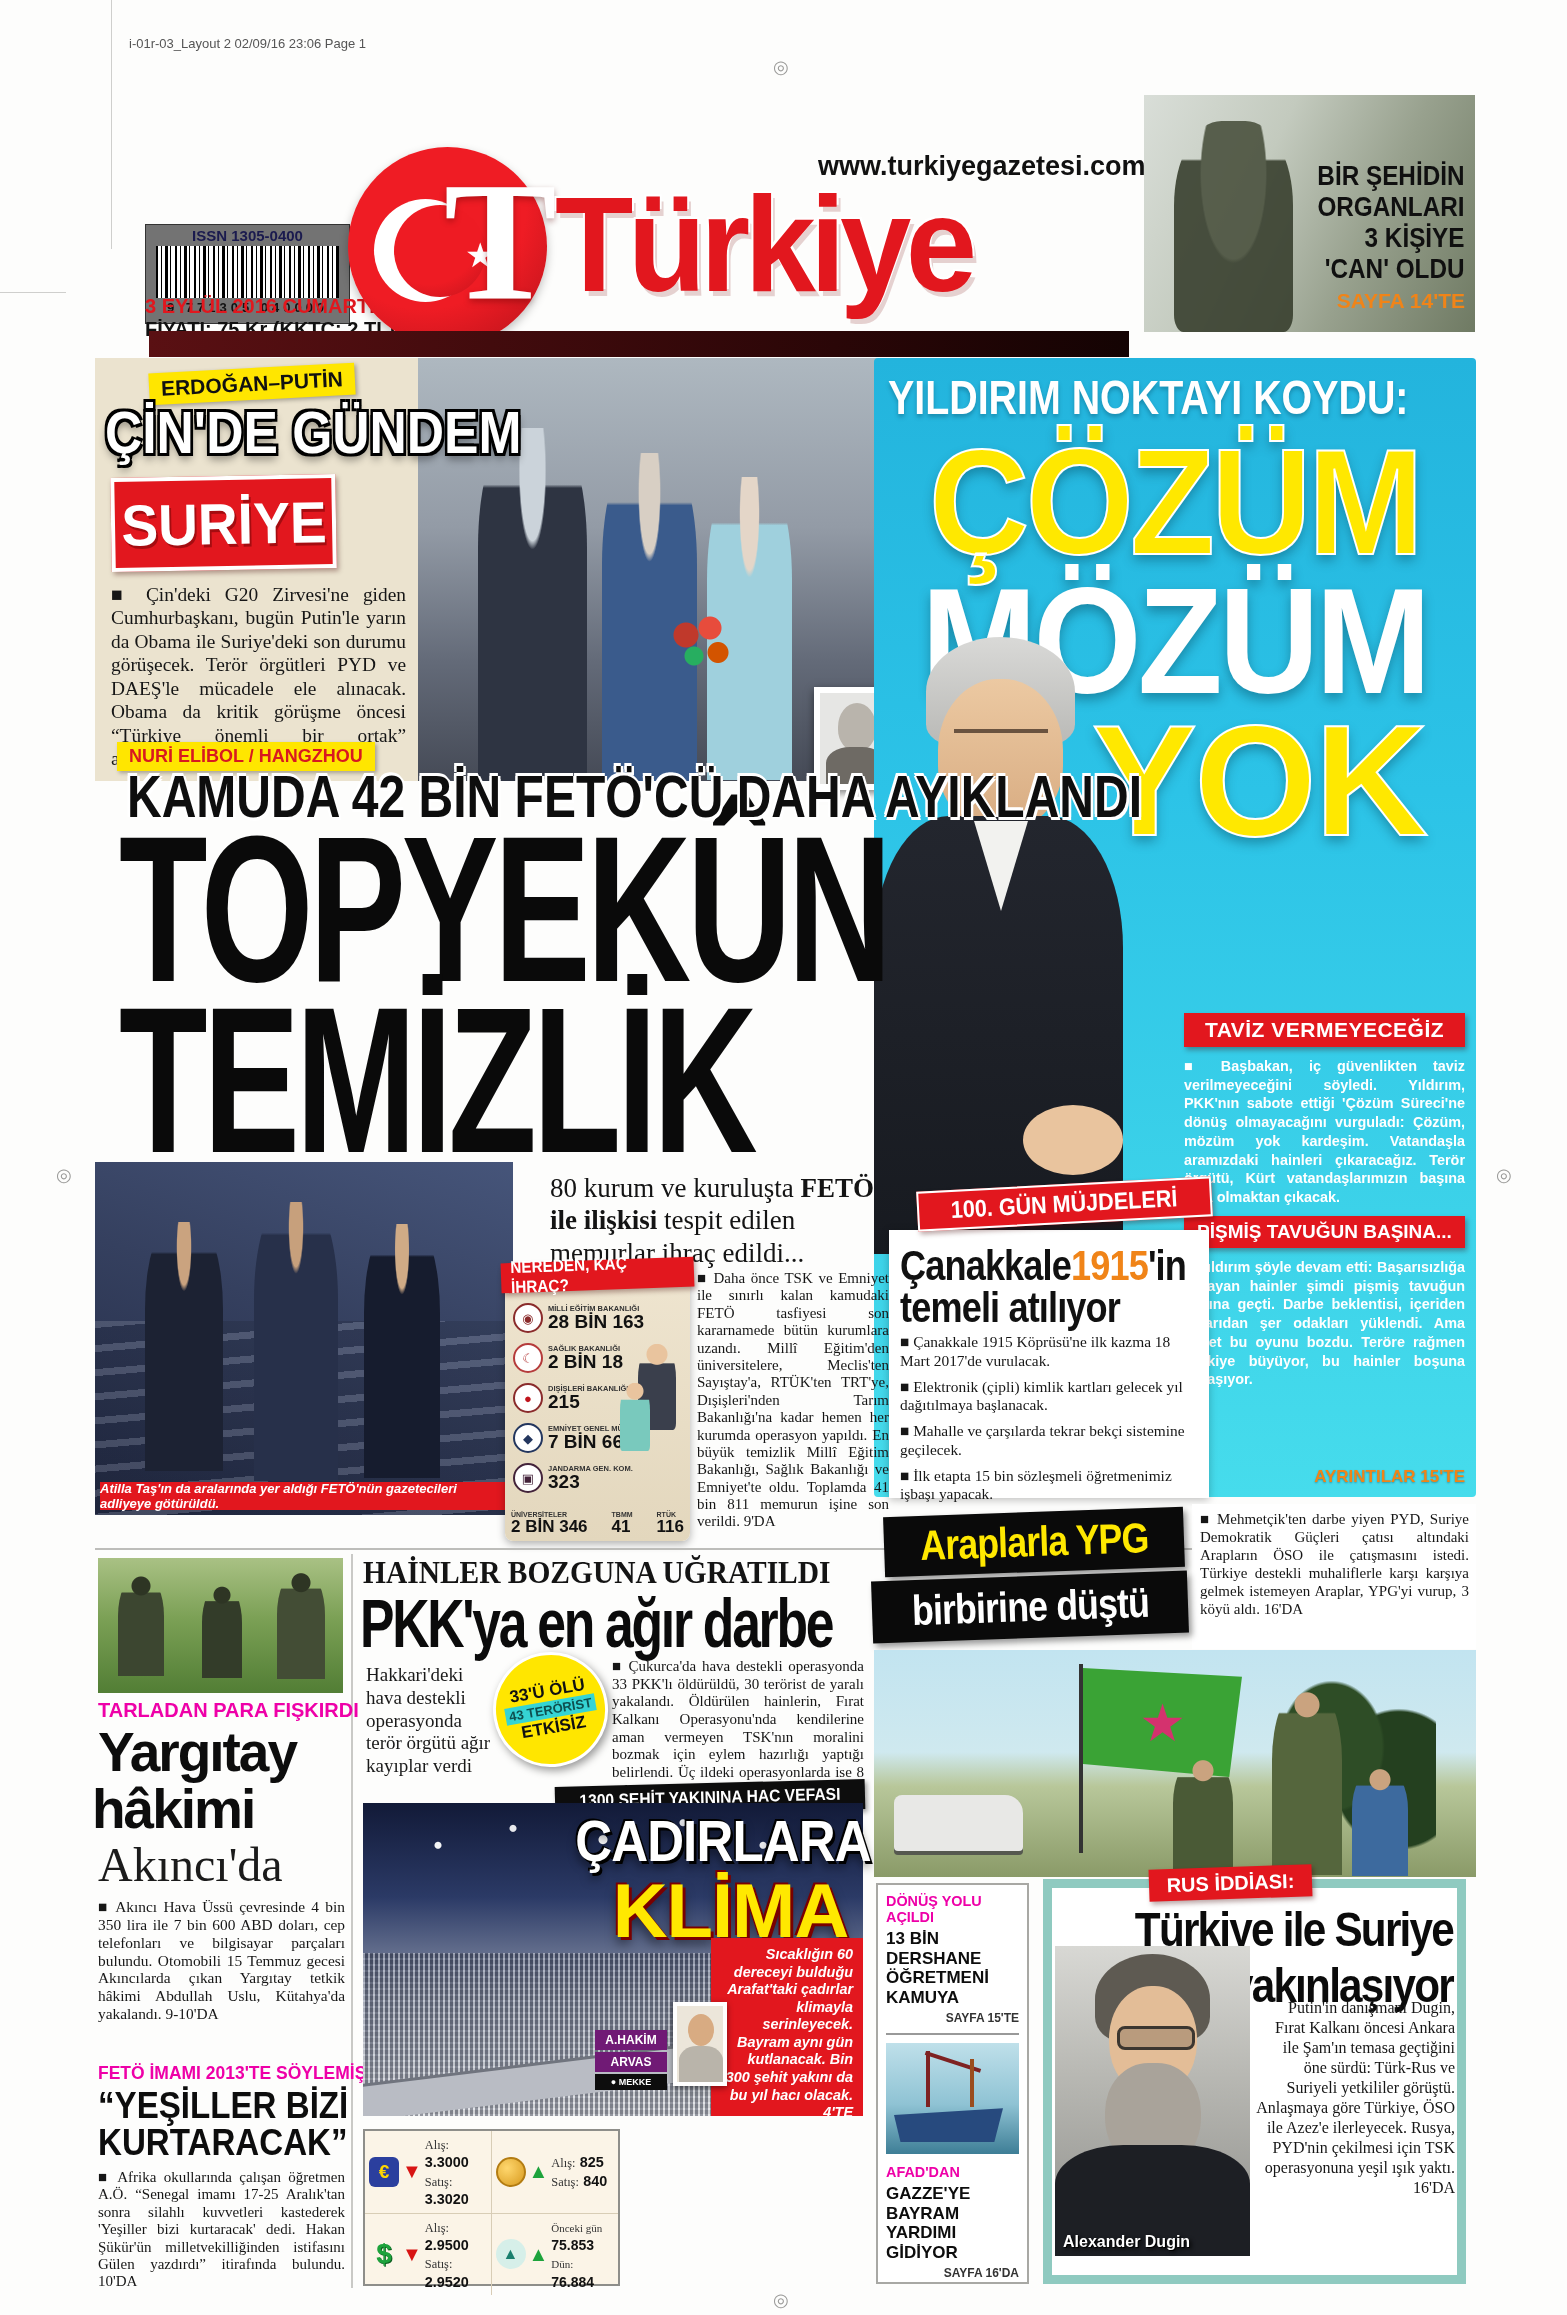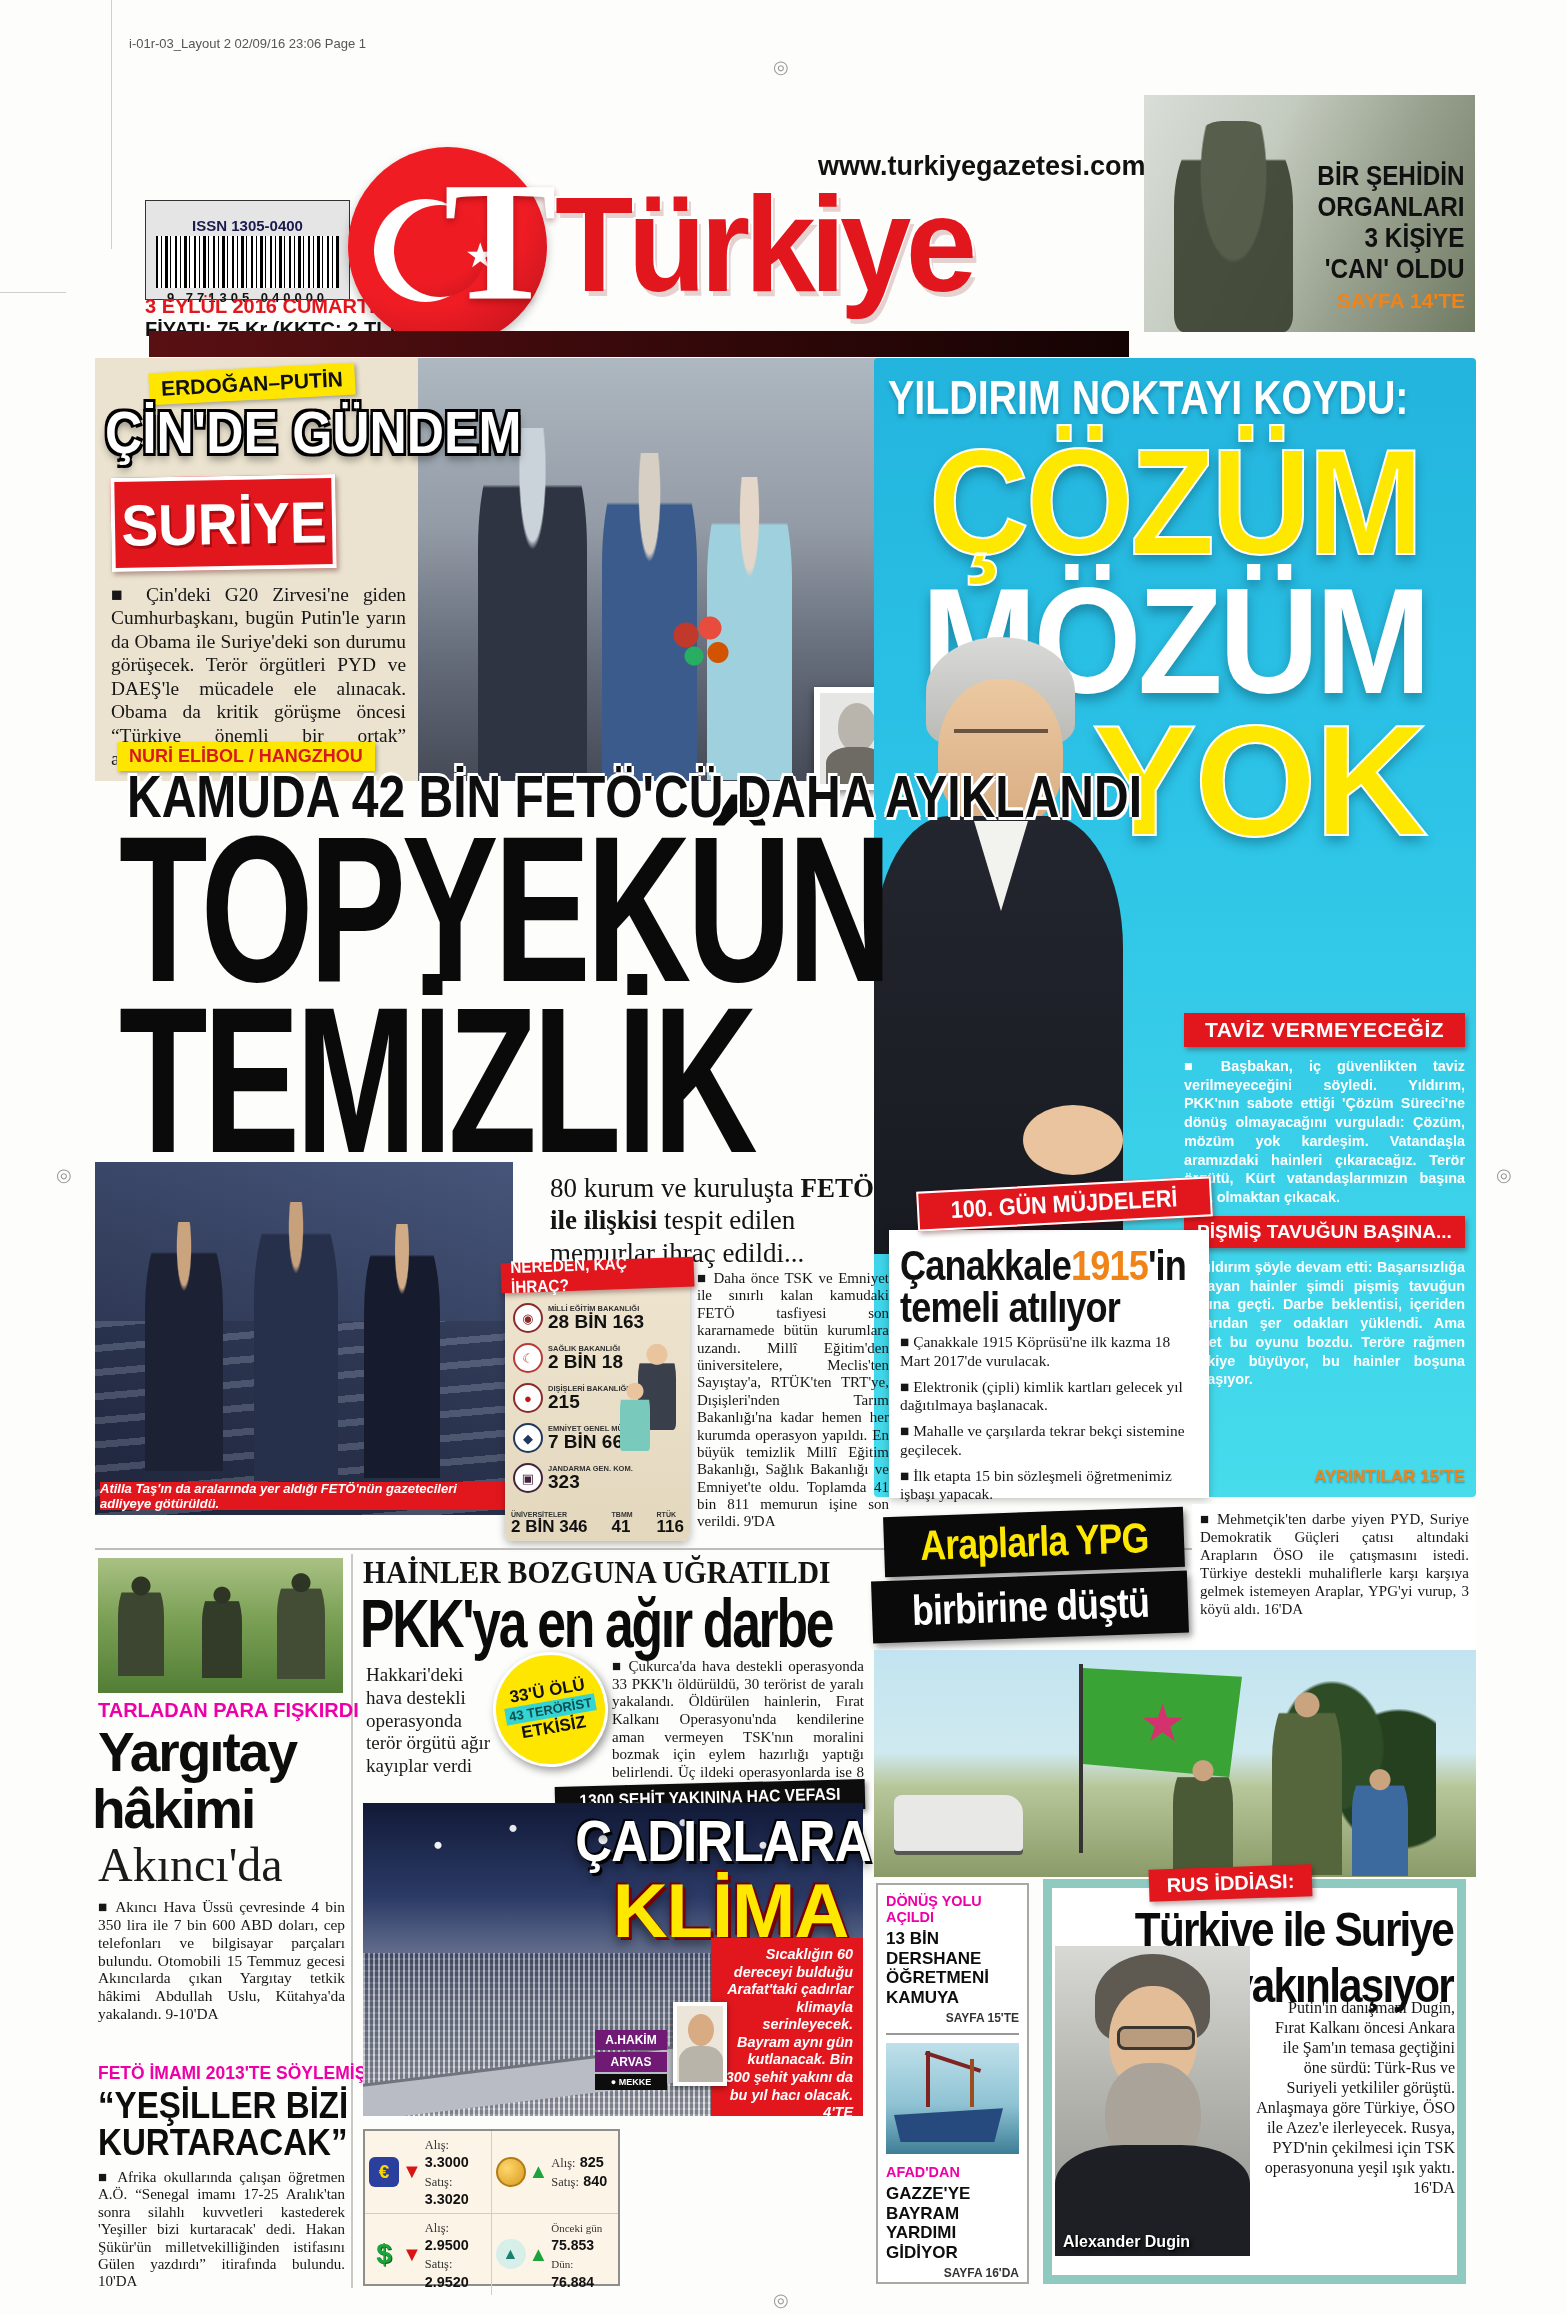--- a/index.html
+++ b/index.html
@@ -34,21 +34,21 @@
 <div class="page">
 
   <div class="abs mark" style="left:129px;top:4px;font-size:13px;color:#555;margin-top:32px;">i-01r-03_Layout 2  02/09/16  23:06  Page 1</div>
   <div class="abs" style="left:111px;top:0;width:1px;height:249px;background:#cfcfcd;"></div>
   <div class="abs" style="left:0;top:292px;width:66px;height:1px;background:#cfcfcd;"></div>
   <div class="abs mark" style="left:773px;top:56px;font-size:18px;">◎</div>
   <div class="abs mark" style="left:56px;top:1164px;font-size:18px;">◎</div>
   <div class="abs mark" style="left:1496px;top:1164px;font-size:18px;">◎</div>
   <div class="abs mark" style="left:773px;top:2289px;font-size:18px;">◎</div>
 
-  <div class="abs" style="left:145px;top:200px;width:205px;height:100px;background:#e5e5e5;border:1px solid #333;padding:16px 4px;box-sizing:border-box;">
+  <div class="abs" style="left:145px;top:224px;width:205px;height:100px;background:#737373;border:1px solid #333;padding:2px 4px;box-sizing:border-box;">
     <div class="ctr h9" style="font-size:15px;color:#1a1a4e;">ISSN 1305-0400</div>
     <div style="height:52px;margin:2px 6px;background:repeating-linear-gradient(90deg,#000 0 2px,#fff 2px 5px,#000 5px 6px,#fff 6px 9px,#000 9px 12px,#fff 12px 14px,#000 14px 15px,#fff 15px 19px);"></div>
     <div class="ctr h9" style="font-size:13px;letter-spacing:4px;color:#111;">9 771305 040000</div>
   </div>
   <div class="abs h9" style="left:145px;top:295px;font-size:20px;color:#e2171e;">3 EYLÜL 2016 CUMARTESİ</div>
   <div class="abs h9" style="left:145px;top:318px;font-size:20px;color:#111;">FİYATI: 75 Kr  (KKTC: 2 TL)</div>
 
   <div class="abs" style="left:348px;top:147px;width:199px;height:199px;border-radius:50%;background:radial-gradient(circle at 38% 30%,#ef1c24 0 55%,#b3121a 100%);box-shadow:0 4px 10px rgba(0,0,0,.25);">
     <div style="position:absolute;left:26px;top:52px;width:103px;height:103px;border-radius:50%;background:#fff;"></div>
     <div style="position:absolute;left:46px;top:58px;width:92px;height:92px;border-radius:50%;background:radial-gradient(circle at 38% 30%,#ee1b23 0 60%,#c0141c 100%);"></div>

